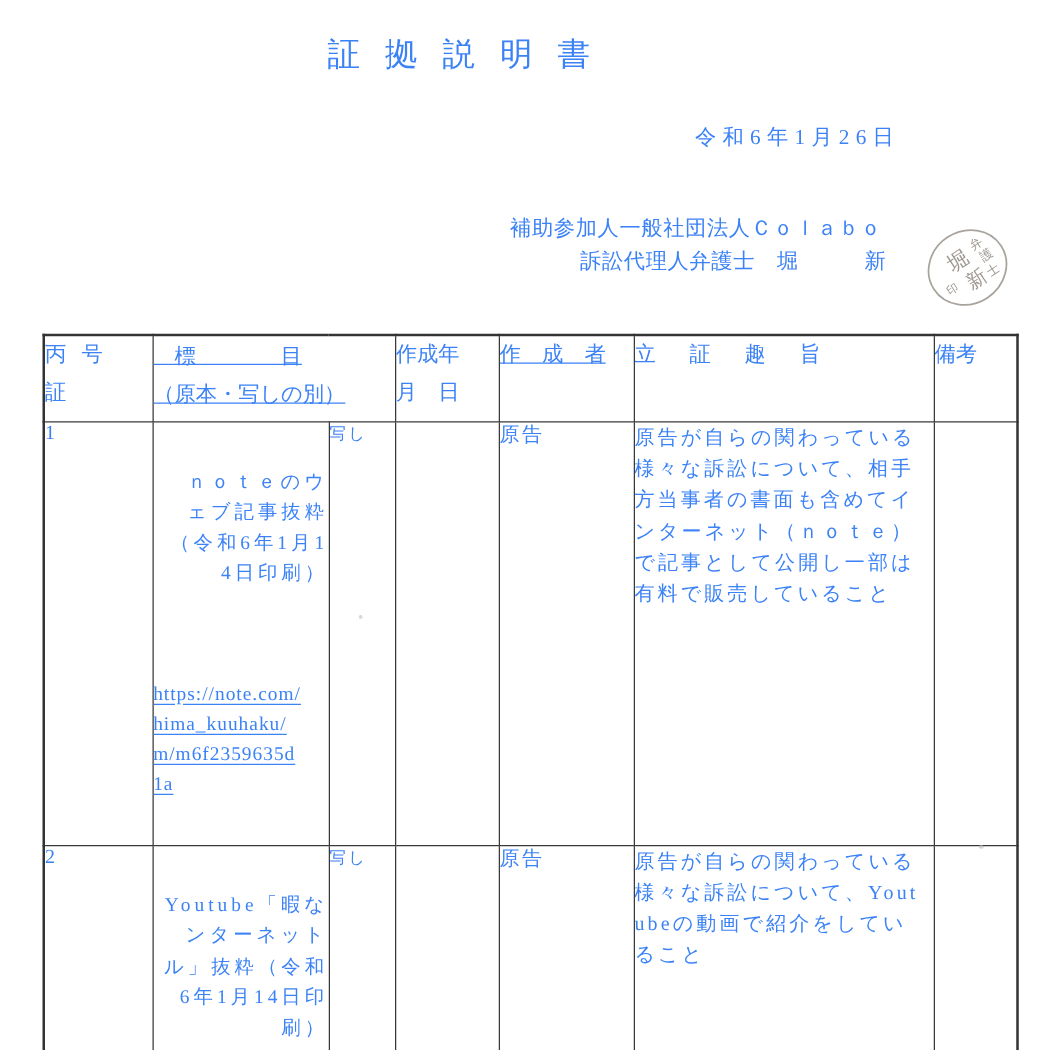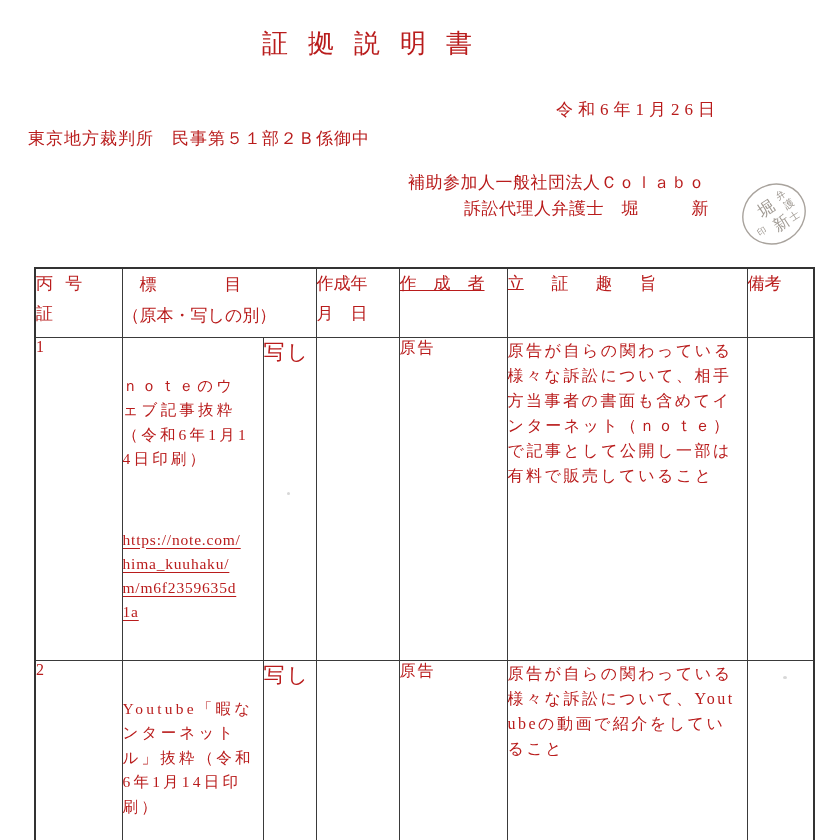--- a/index.html
+++ b/index.html
@@ -1,18 +1,18 @@
 <!DOCTYPE html>
 <html><head>
 <meta charset="utf-8">
 <style>
   html,body{margin:0;padding:0;background:#e8e8e8;}
   .page{
     position:relative;width:840px;height:840px;background:#ffffff;
-    font-family:"Liberation Serif","DejaVu Serif",serif;color:#b91c1c;
+    font-family:"Liberation Serif","DejaVu Serif",serif;color:#3b82f6;
     overflow:hidden;margin:0 auto;
   }
   .abs{position:absolute;white-space:pre;}
   .doc-title{left:262px;top:31px;font-size:26px;letter-spacing:20px;line-height:1;font-weight:500;}
   .doc-date{left:556px;top:100px;font-size:17px;letter-spacing:5px;line-height:1.2;}
   .doc-court{left:28px;top:129px;font-size:17px;letter-spacing:1px;line-height:1.2;}
   .doc-party{left:408px;top:173px;font-size:17px;letter-spacing:0.5px;line-height:1.2;}
   .doc-attorney{left:464px;top:199px;font-size:17px;letter-spacing:0.5px;line-height:1.2;}
   .seal{position:absolute;left:736px;top:175px;width:76px;height:78px;opacity:0.85;}
 
@@ -24,49 +24,48 @@
     border:1.5px solid #3a3a3a;vertical-align:top;text-align:left;
     font-weight:normal;padding:0;overflow:hidden;white-space:pre;
   }
   table.evidence{border:2px solid #333;}
   tr.hdr{height:69px;}
   tr.row1{height:219px;}
   tr.row2{height:257px;}
 
   th{font-size:17px;line-height:30px;}
   .h-number{padding:8px 0 0 13px;letter-spacing:4px;margin-left:18px;}
-  .h-item{padding:6px 0 0 5px;line-height:31px;letter-spacing:0;}
+  .h-item{padding:6px 0 0 5px;line-height:31px;letter-spacing:0;text-decoration:underline;}
   .h-created{padding:8px 0 0 11px;margin-left:16px;}
   .h-author{padding:8px 0 0 8px;text-decoration:underline;}
   .h-purpose{padding:8px 0 0 24px;letter-spacing:5px;}
   .h-remarks{padding:8px 0 0 5px;}
 
   .c-num{padding:9px 0 0 14px;font-size:16px;}
   .c-item{padding:7px 3px 0 4px;font-size:15.5px;}
-  .item-text{letter-spacing:3.2px;line-height:24.5px;white-space:pre;}
-  .item-url{margin-top:20px;line-height:24px;white-space:pre;letter-spacing:0.8px;
+  .item-text{letter-spacing:3.2px;line-height:24.5px;white-space:pre;text-align:right;}
+  .item-url{margin-top:36px;line-height:24px;white-space:pre;letter-spacing:0.8px;
             text-decoration:underline;text-underline-offset:3px;}
-  .c-copy{padding:7px 0 0 7px;font-size:21px;letter-spacing:2px;}
+  .c-copy{padding:7px 0 0 7px;font-size:13px;letter-spacing:2px;}
   .c-created{padding:7px 0 0 6px;font-size:16px;}
   .c-author{padding:7px 0 0 14px;font-size:16px;letter-spacing:2px;}
   .c-purpose{padding:7px 3px 0 8px;font-size:16px;letter-spacing:2.5px;line-height:25px;}
   .c-remarks{padding:7px 0 0 5px;font-size:16px;}
 
   .noise{position:absolute;background:#bdbdbd;border-radius:50%;opacity:0.6;}
   .n1{left:287px;top:492px;width:3px;height:3px;}
   .n2{left:783px;top:676px;width:4px;height:3px;}
 </style>
 </head>
 <body>
 
 <div class="page">
 
   <div class="abs doc-title">証拠説明書</div>
   <div class="abs doc-date">令和6年1月26日</div>
-  <div class="abs doc-court">東京地方裁判所　民事第５１部２Ｂ係御中</div>
   <div class="abs doc-attorney">訴訟代理人弁護士　堀　　　新</div>
   <div class="abs doc-party">補助参加人一般社団法人Ｃｏｌａｂｏ</div>
 
   <svg class="seal" viewBox="0 0 76 78">
     <g transform="rotate(-33 38 39)" fill="#8d867e" font-family="'Liberation Serif','DejaVu Serif',serif">
       <ellipse cx="38" cy="39" rx="32" ry="29" fill="none" stroke="#9a938c" stroke-width="1.4"></ellipse>
       <text x="49" y="30" font-size="10">弁</text>
       <text x="51" y="42" font-size="10">護</text>
       <text x="49" y="55" font-size="10">士</text>
       <text x="26" y="36" font-size="17">堀</text>

